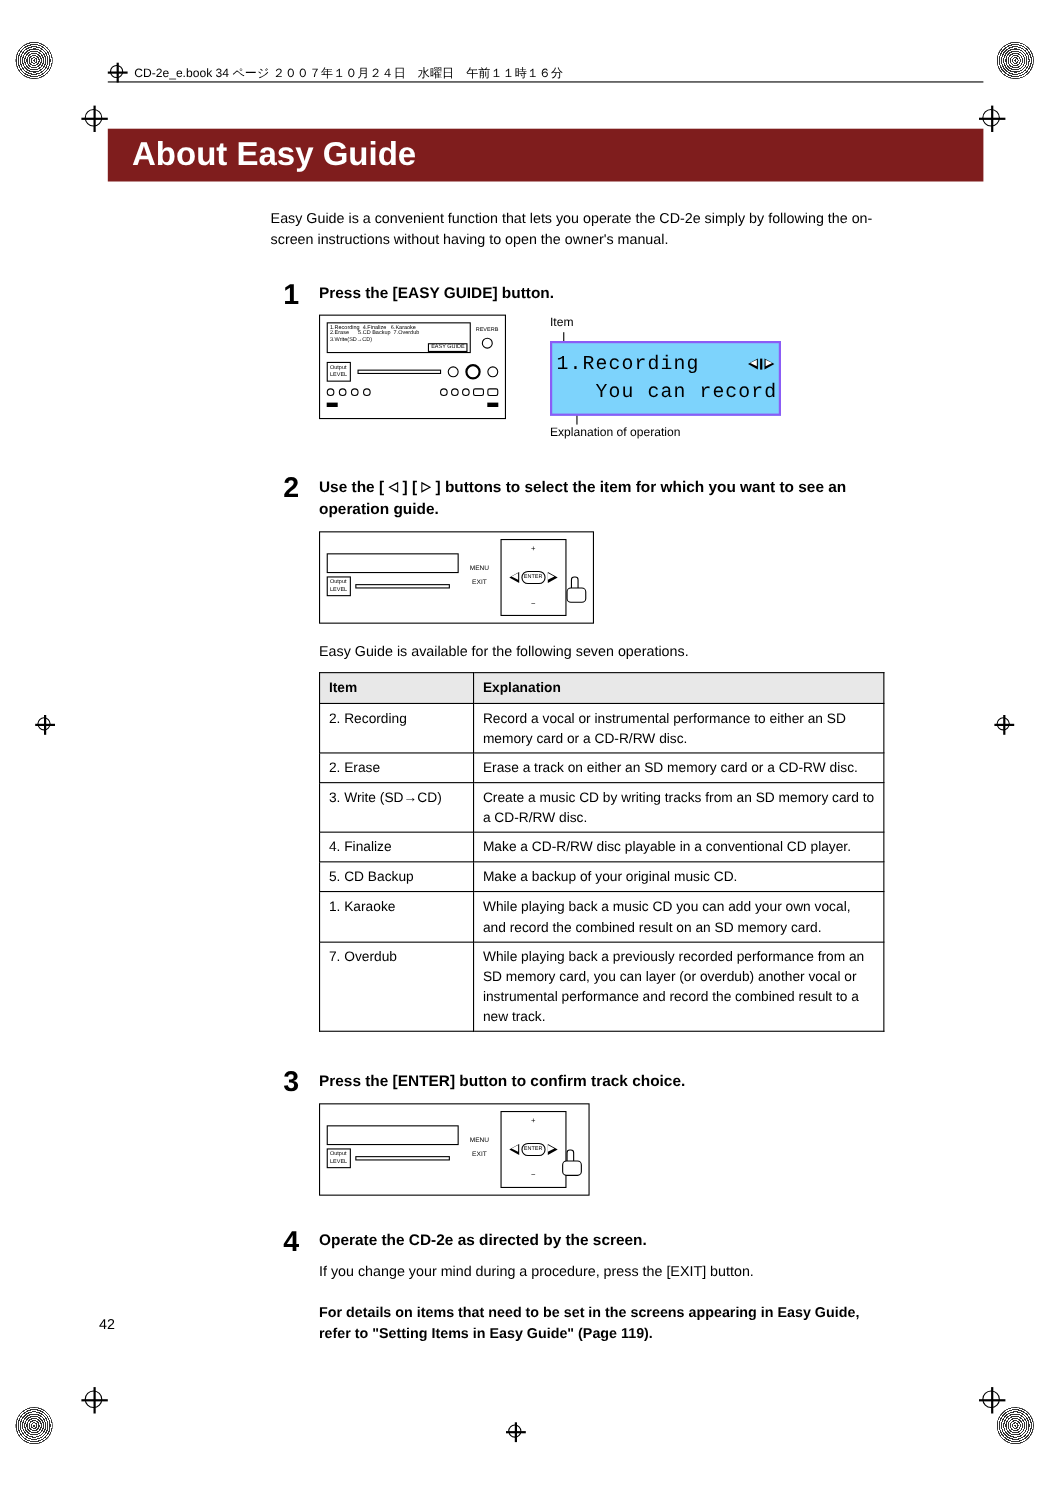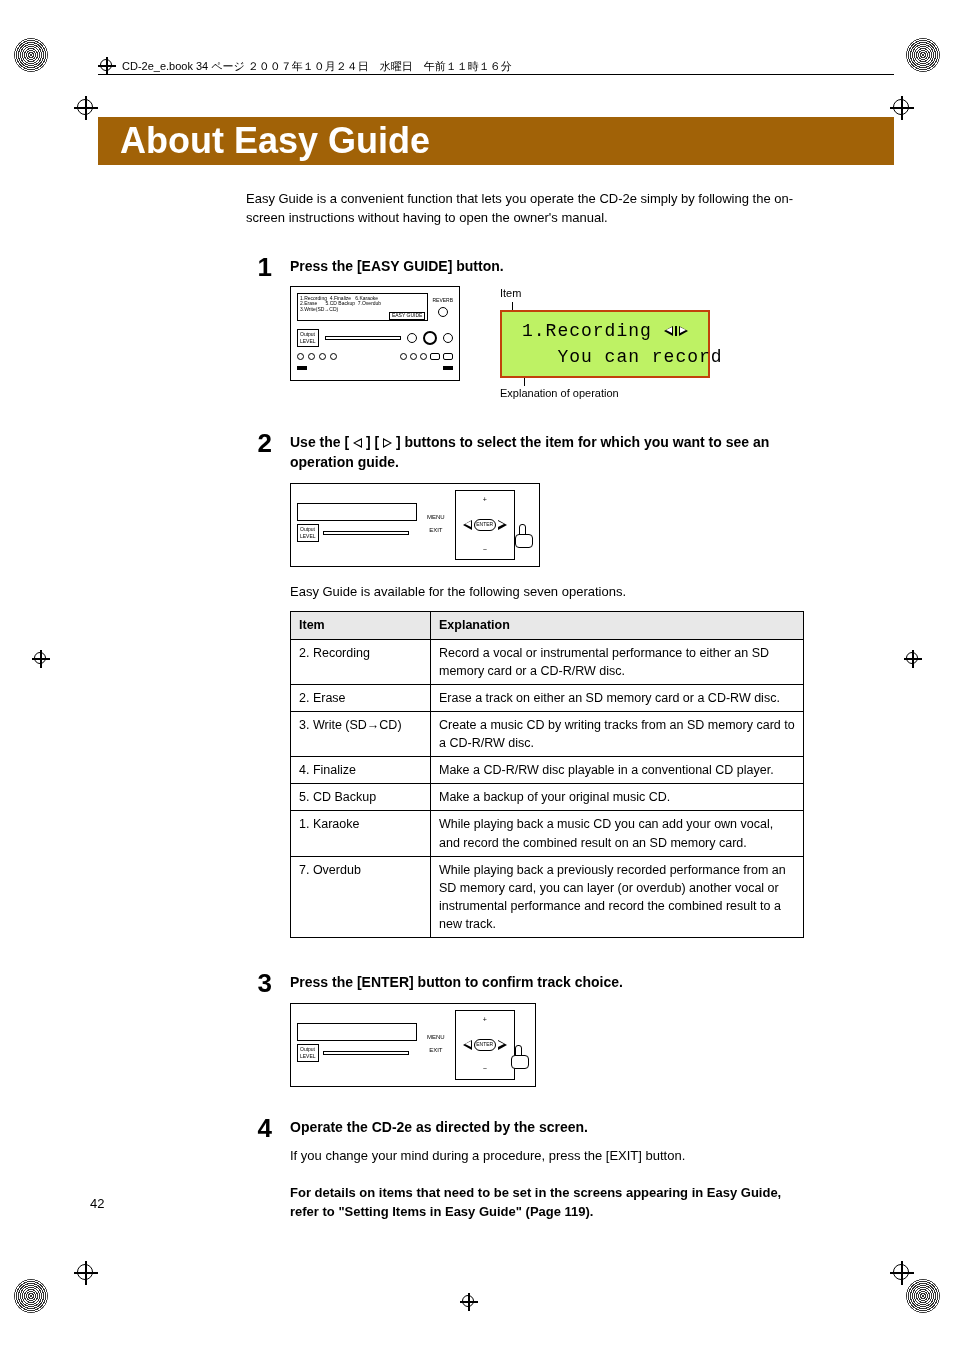--- a/index.html
+++ b/index.html
@@ -48,25 +48,25 @@
   .header-line .hcross::after  { top:8px; left:0; height:2px; width:18px;}
   .header-line .hring { position:absolute; width:12px; height:12px; border:1px solid #000; border-radius:50%; left:2px; top:2px;}
   .header-rule {
     position:absolute; left:98px; right:60px; top:74px; height:1px; background:#000;
   }
 
   .title-bar {
     position: absolute;
     left: 98px; right: 60px; top: 117px;
     height: 48px;
-    background: #a16207;
+    background: #7f1d1d;
     color: #fff;
     display: flex; align-items: center;
     padding-left: 22px;
-    font-size: 36px;
+    font-size: 30px;
     font-weight: bold;
   }
 
   .content {
     position: absolute;
     left: 200px; right: 150px; top: 190px;
     font-size: 13px; line-height: 1.45; margin-left: 46px;
   }
 
   .intro { margin-bottom: 28px; }
@@ -79,23 +79,23 @@
   .step-body { flex: 1; }
   .step-head { font-weight: bold; font-size: 14px; margin-bottom: 10px; }
   .step-p { margin-bottom: 10px; }
 
   .figure { border: 1px solid #000; background:#fff; display:inline-block; }
   .fig-row { display:flex; gap: 40px; align-items:flex-start; margin-bottom: 16px; }
 
   .fig-label { font-size: 11px; }
 
   .lcd {
-    width: 210px; border:2px solid #c2410c; padding:6px 20px;
+    width: 210px; border:2px solid #8b5cf6; padding:6px 4px;
     font-family: "Courier New", monospace; font-size: 18px; letter-spacing: 1px;
-    background:#bef264;
+    background:#7dd3fc;
   }
 
   table.ops {
     border-collapse: collapse; width: 100%; margin: 8px 0 20px 0;
     font-size: 12.5px;
   }
   table.ops th, table.ops td {
     border: 1px solid #000; padding: 4px 8px; text-align: left; vertical-align: top;
   }
   table.ops th { background: #e8e8e8; font-weight: bold; }

